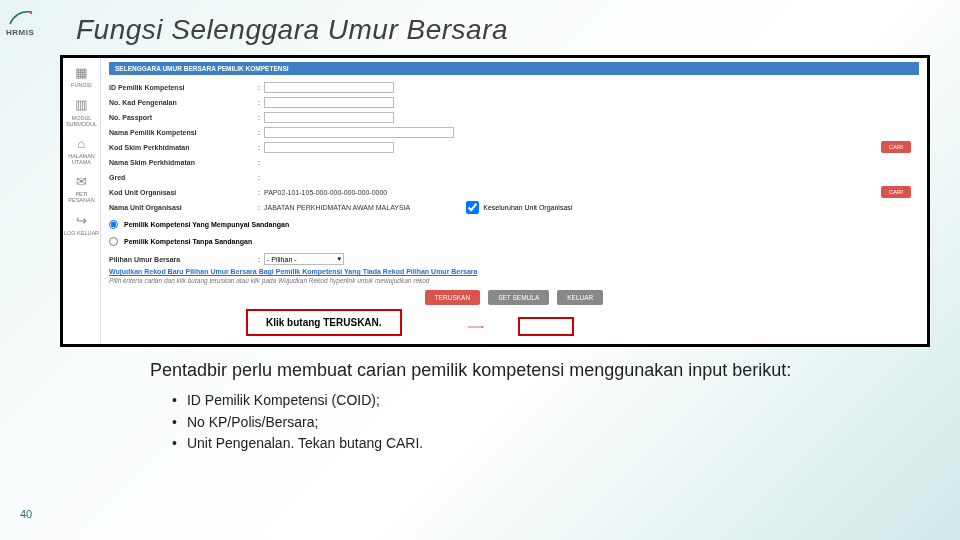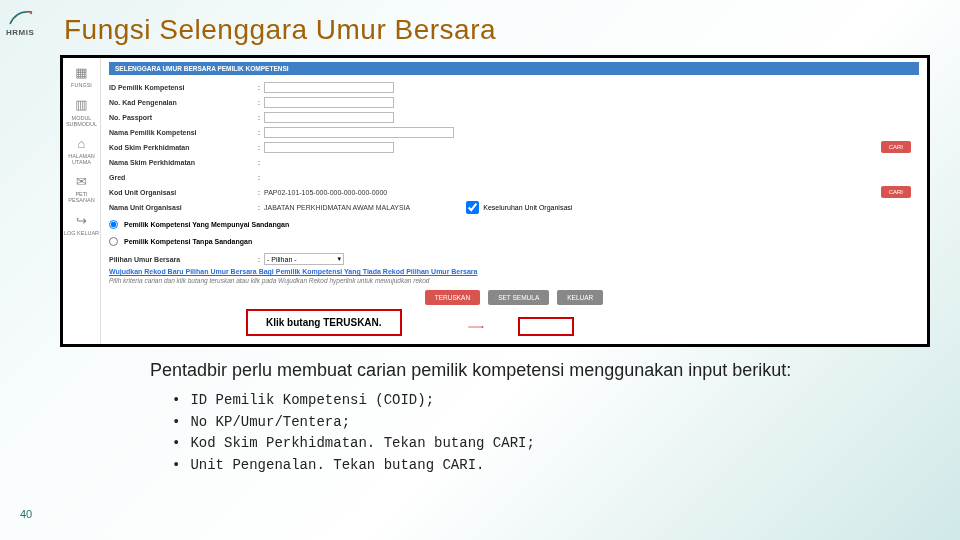--- a/index.html
+++ b/index.html
@@ -11,23 +11,24 @@
     overflow: hidden;
   }
   .slide { position: relative; width: 100%; height: 100%; }
   .logo {
     position: absolute; top: 8px; left: 6px;
     font-size: 8px; color: #555; font-weight: bold; letter-spacing: 0.5px;
     text-align: left;
   }
   .logo svg { display: block; margin: 0 auto 2px; }
   .title {
-    position: absolute; top: 14px; left: 64px;
-    font-size: 28px; color: #a16207; font-weight: 400;
+    position: absolute; top: 14px; left: 76px;
+    font-size: 28px; color: #404040; font-weight: 400;
     letter-spacing: 0.5px;
+    font-style: italic;
   }
   .frame {
     position: absolute; top: 55px; left: 60px;
     width: 870px; height: 292px;
     border: 3px solid #000; background: #fff;
     overflow: hidden;
   }
   .app { display: flex; width: 100%; height: 100%; font-size: 7px; }
   .sidebar {
     width: 38px; background: #fff; border-right: 1px solid #ddd;
@@ -72,21 +73,21 @@
     bottom: 8px; left: 417px; width: 56px; height: 19px;
   }
   .caption {
     position: absolute; top: 360px; left: 150px;
     font-size: 18px; color: #222;
   }
   .bullets {
     position: absolute; top: 390px; left: 172px;
     font-size: 14px; color: #222; list-style: none;
   }
-  .bullets li { line-height: 1.55; font-family: Liberation Mono, monospace; }
+  .bullets li { line-height: 1.55; }
   .bullets li::before { content: "•"; margin-right: 10px; }
   .pagenum {
     position: absolute; bottom: 20px; left: 20px;
     font-size: 11px; color: #2a6d6d; 
   }
   .radio-col { display:flex; flex-direction:column; gap:2px; margin-top:2px; }
 </style>
 </head>
 <body>
 
@@ -223,19 +224,18 @@
           </svg>
         <div class="hi-teruskan"></div>
       </div>
     </div>
   </div>
 
   <div class="caption">Pentadbir perlu membuat carian pemilik kompetensi menggunakan input berikut:</div>
 
   <ul class="bullets">
     <li>ID Pemilik Kompetensi (COID);</li>
-    <li>No KP/Umur/Tentera;</li>
-    <li>Kod Skim Perkhidmatan. Tekan butang CARI;</li>
+    <li>No KP/Polis/Bersara;</li>
     <li>Unit Pengenalan. Tekan butang CARI.</li>
   </ul>
 
   <div class="pagenum">40</div>
 </div>
 
 </body></html>

